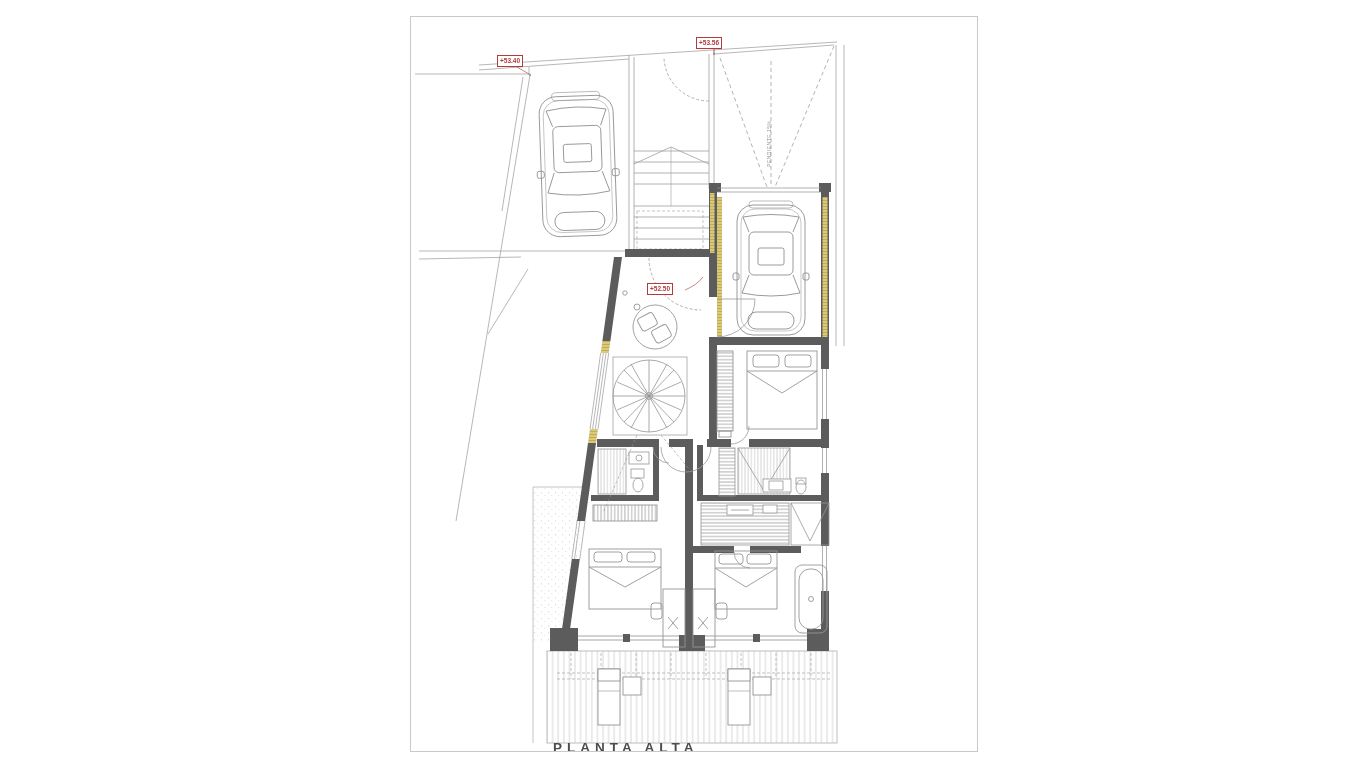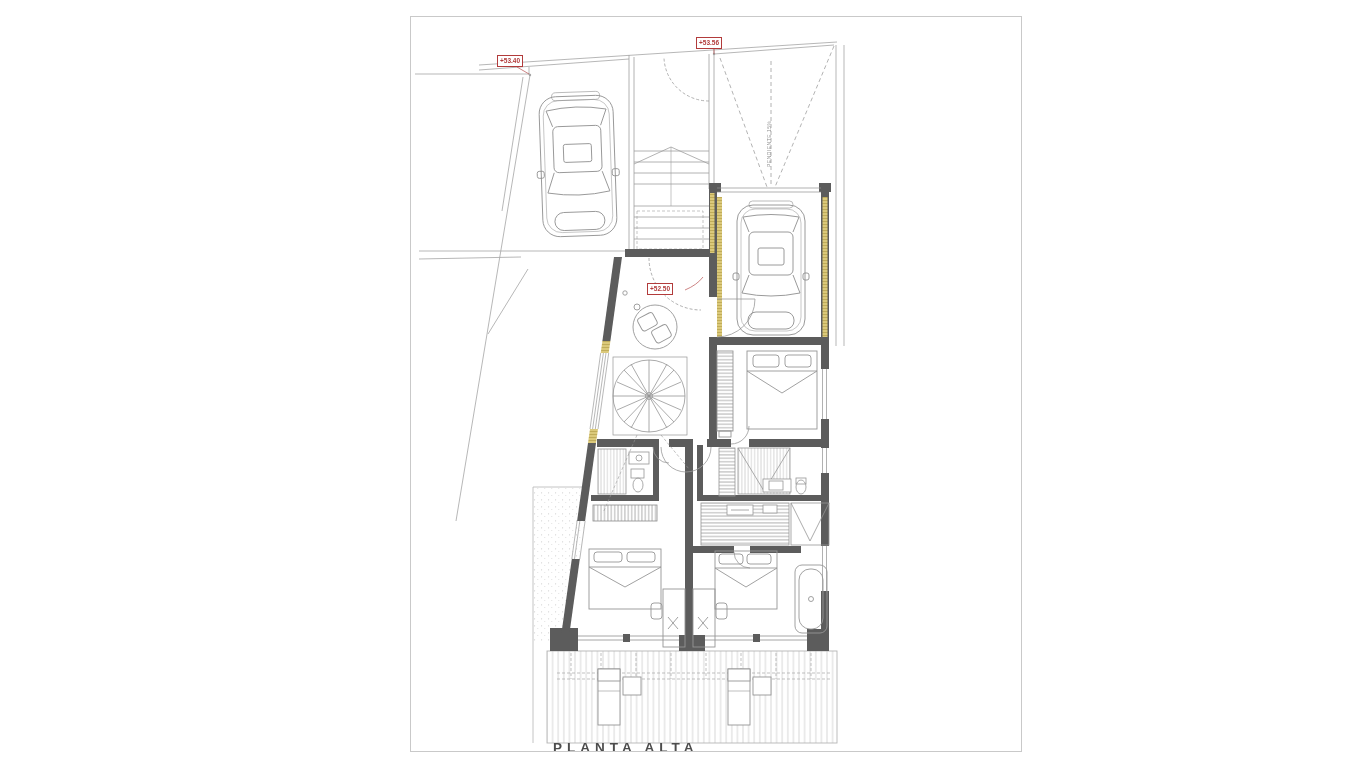--- a/index.html
+++ b/index.html
@@ -1,21 +1,21 @@
 <!DOCTYPE html>
 <html><head>
 <meta charset="utf-8">
 <style>
   html,body{margin:0;padding:0;}
   body{
     width:1366px;height:768px;background:#ffffff;position:relative;overflow:hidden;
     font-family:"Liberation Sans", sans-serif;
   }
   .page{
-    position:absolute;left:410px;top:16px;width:612px;height:736px;
+    position:absolute;left:410px;top:16px;width:568px;height:736px;
     background:#ffffff;border:1px solid #c9c9c9;overflow:hidden;box-sizing:border-box;padding-left:32px;
   }
   .plan-svg{position:absolute;left:0;top:0;}
   .elev-marker{
     position:absolute;border:1px solid #b23b3b;color:#b23b3b;background:rgba(255,255,255,.95);
     font-size:6.5px;line-height:8px;padding:1px 2px;font-weight:700;z-index:5;white-space:nowrap;
   }
   .ramp-label{
     position:absolute;left:355px;top:90px;height:60px;z-index:4;
     font-size:5px;color:#8f8f8f;writing-mode:vertical-rl;transform:rotate(180deg);

